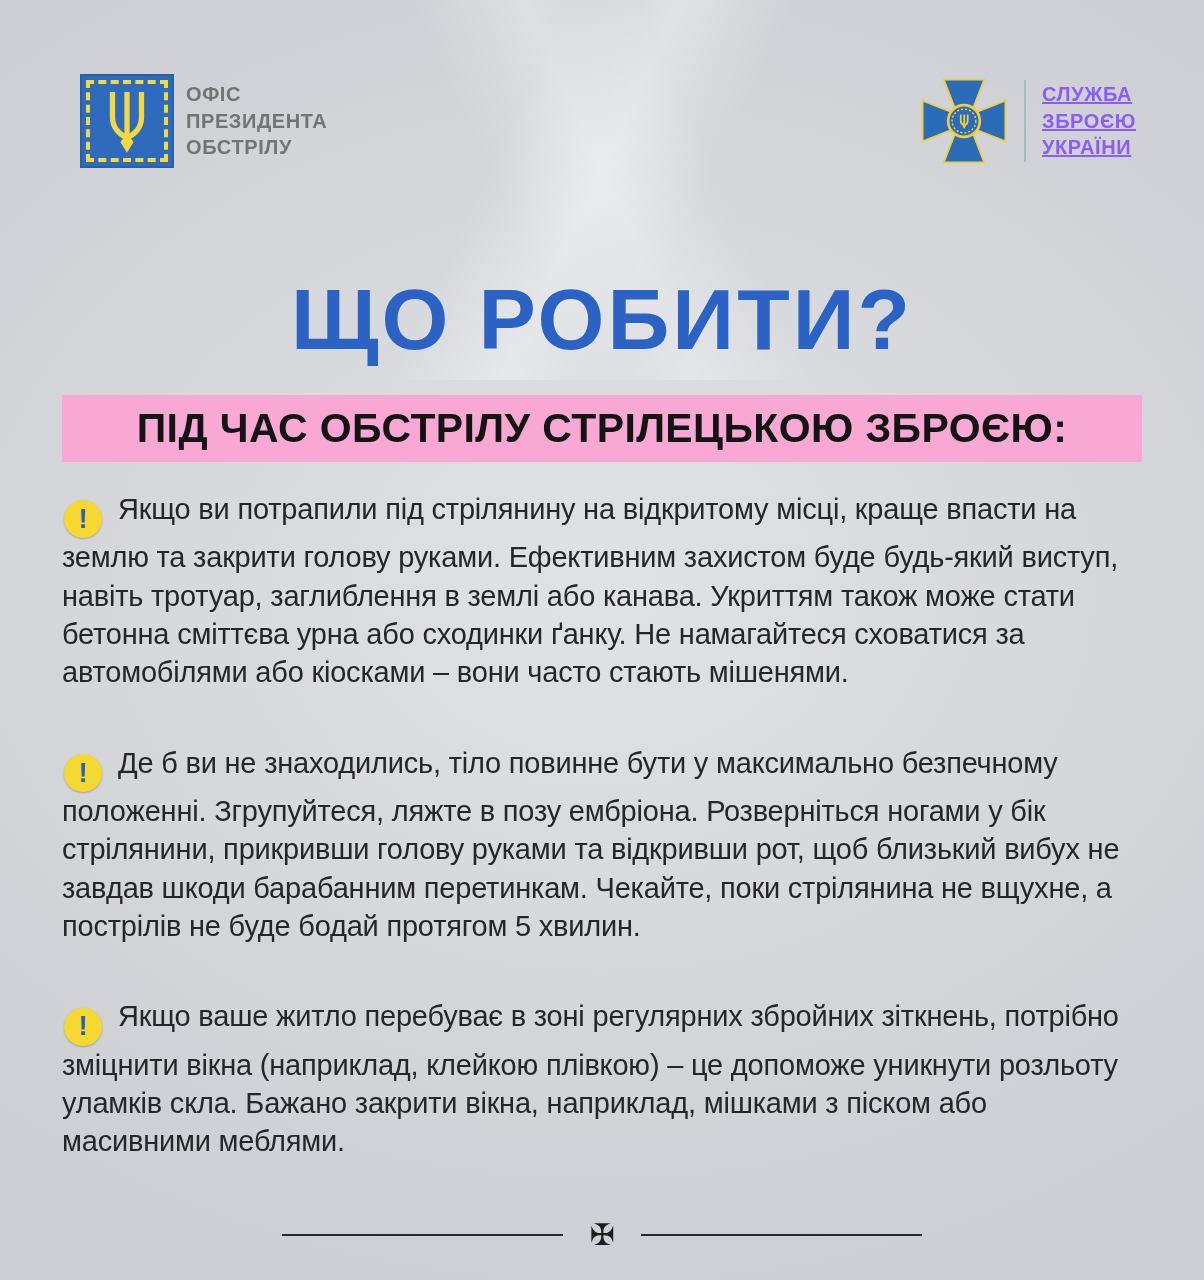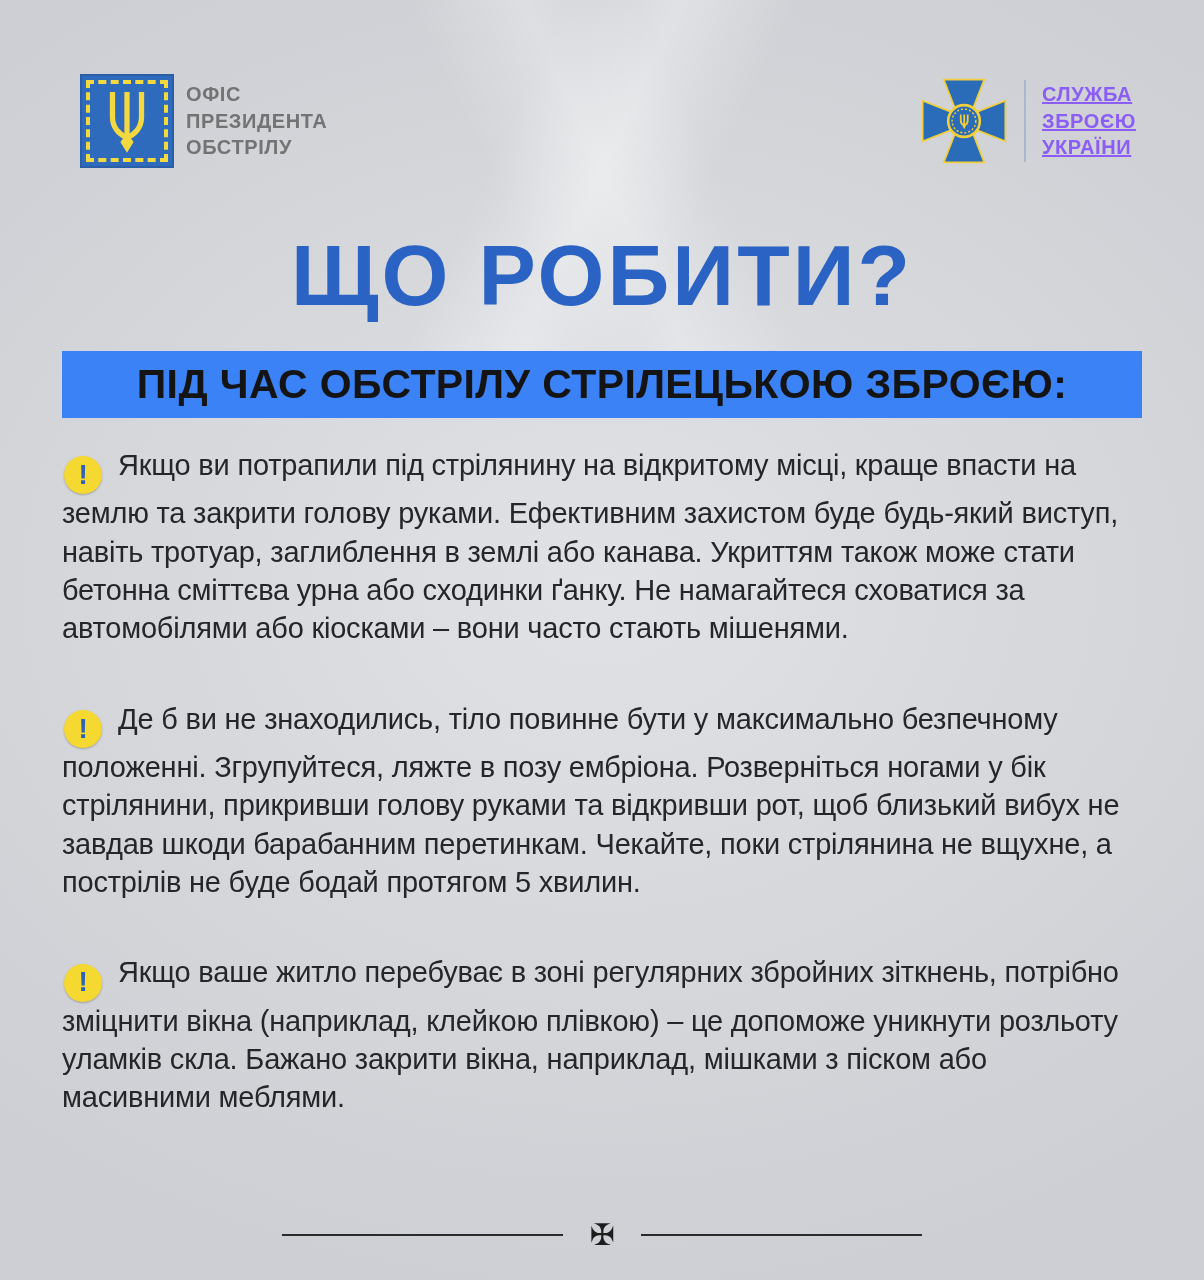--- a/index.html
+++ b/index.html
@@ -38,25 +38,25 @@
   .cab-divider { width:3px; height:90px; background:#2fae5b; margin-right:18px; }
   .cab-text .l1 { font-size:28px; font-weight:400; color:#4f86c6; line-height:1.25; }
   .cab-text .l2 { font-size:28px; font-weight:700; color:#1f9e50; line-height:1.25; }
 
   .sbu-emblem { margin-right:16px; flex:0 0 auto; }
   .sbu-divider { width:2px; height:82px; background:#a8b9cf; margin-right:16px; }
   .sbu-text { font-weight:700; font-size:20px; line-height:1.32; color:#8b5cf6; letter-spacing:.6px;text-decoration:underline; }
 
   
   .title {
-    text-align:center; margin-top:58px;
+    text-align:center; margin-top:102px;
     font-size:86px; font-weight:800; letter-spacing:3px; color:#2a63c4;
   }
   .subtitle {
-    margin-top:26px; background:#3b82f6; padding:10px 12px;
+    margin-top:26px; background:#f9a8d4; padding:10px 12px;
     text-align:center; font-size:41px; font-weight:800; color:#141414; letter-spacing:.4px;
   }
 
   
   .bullets { margin-top:28px; width:1080px; }
   .bullet { font-size:29px; line-height:1.32; letter-spacing:-.2px; margin-bottom:52px; color:#26262a; }
   .bang {
     display:inline-flex; align-items:center; justify-content:center;
     width:38px; height:38px; border-radius:50%;
     background:#f5d930; box-shadow:0 1px 2px rgba(0,0,0,.25);

